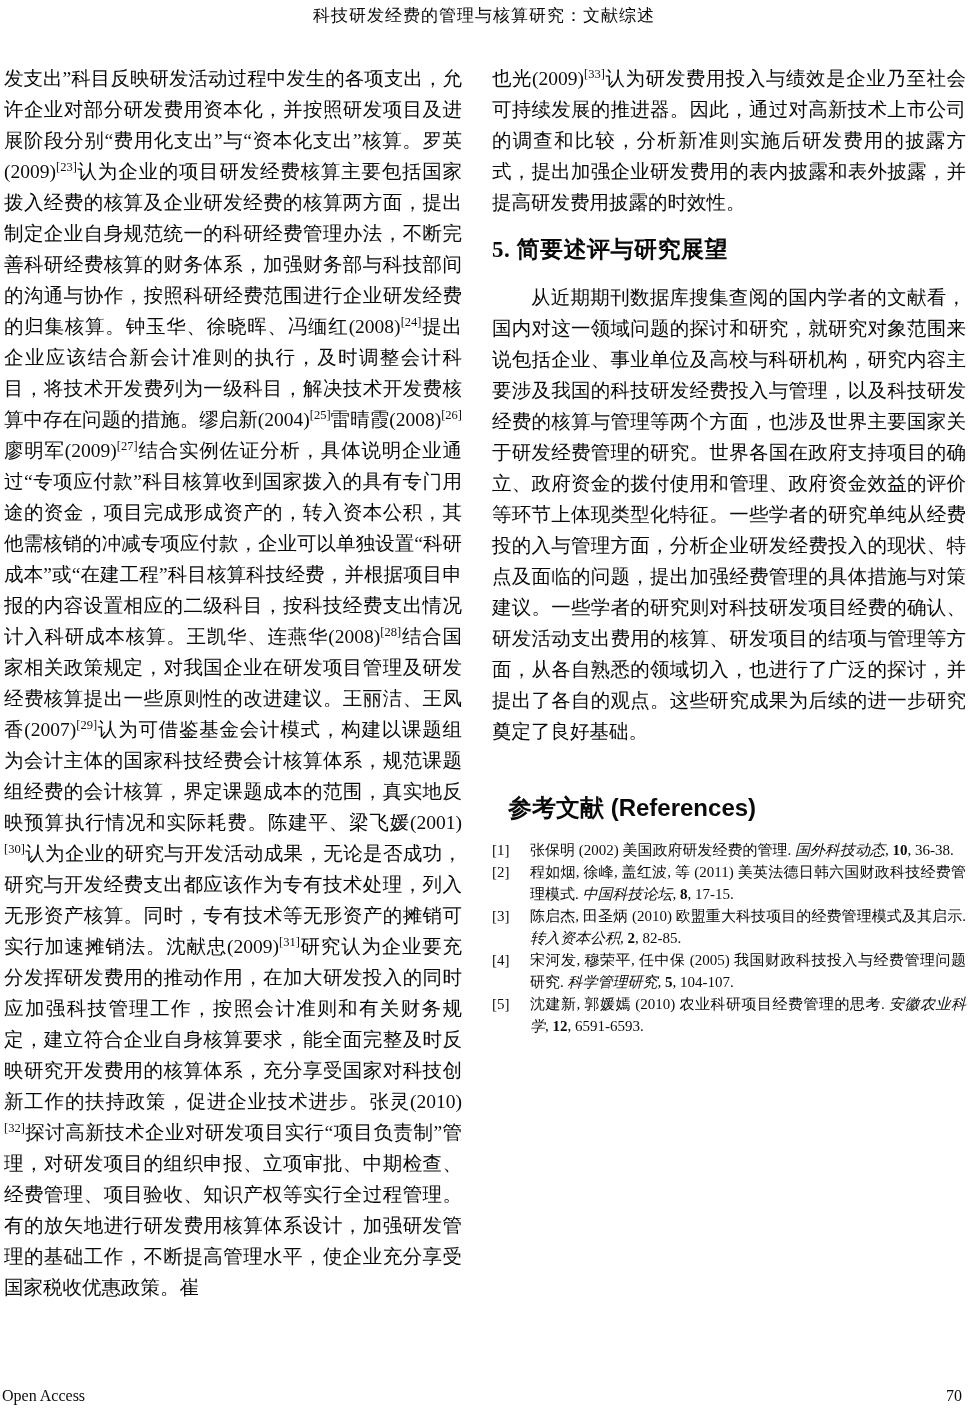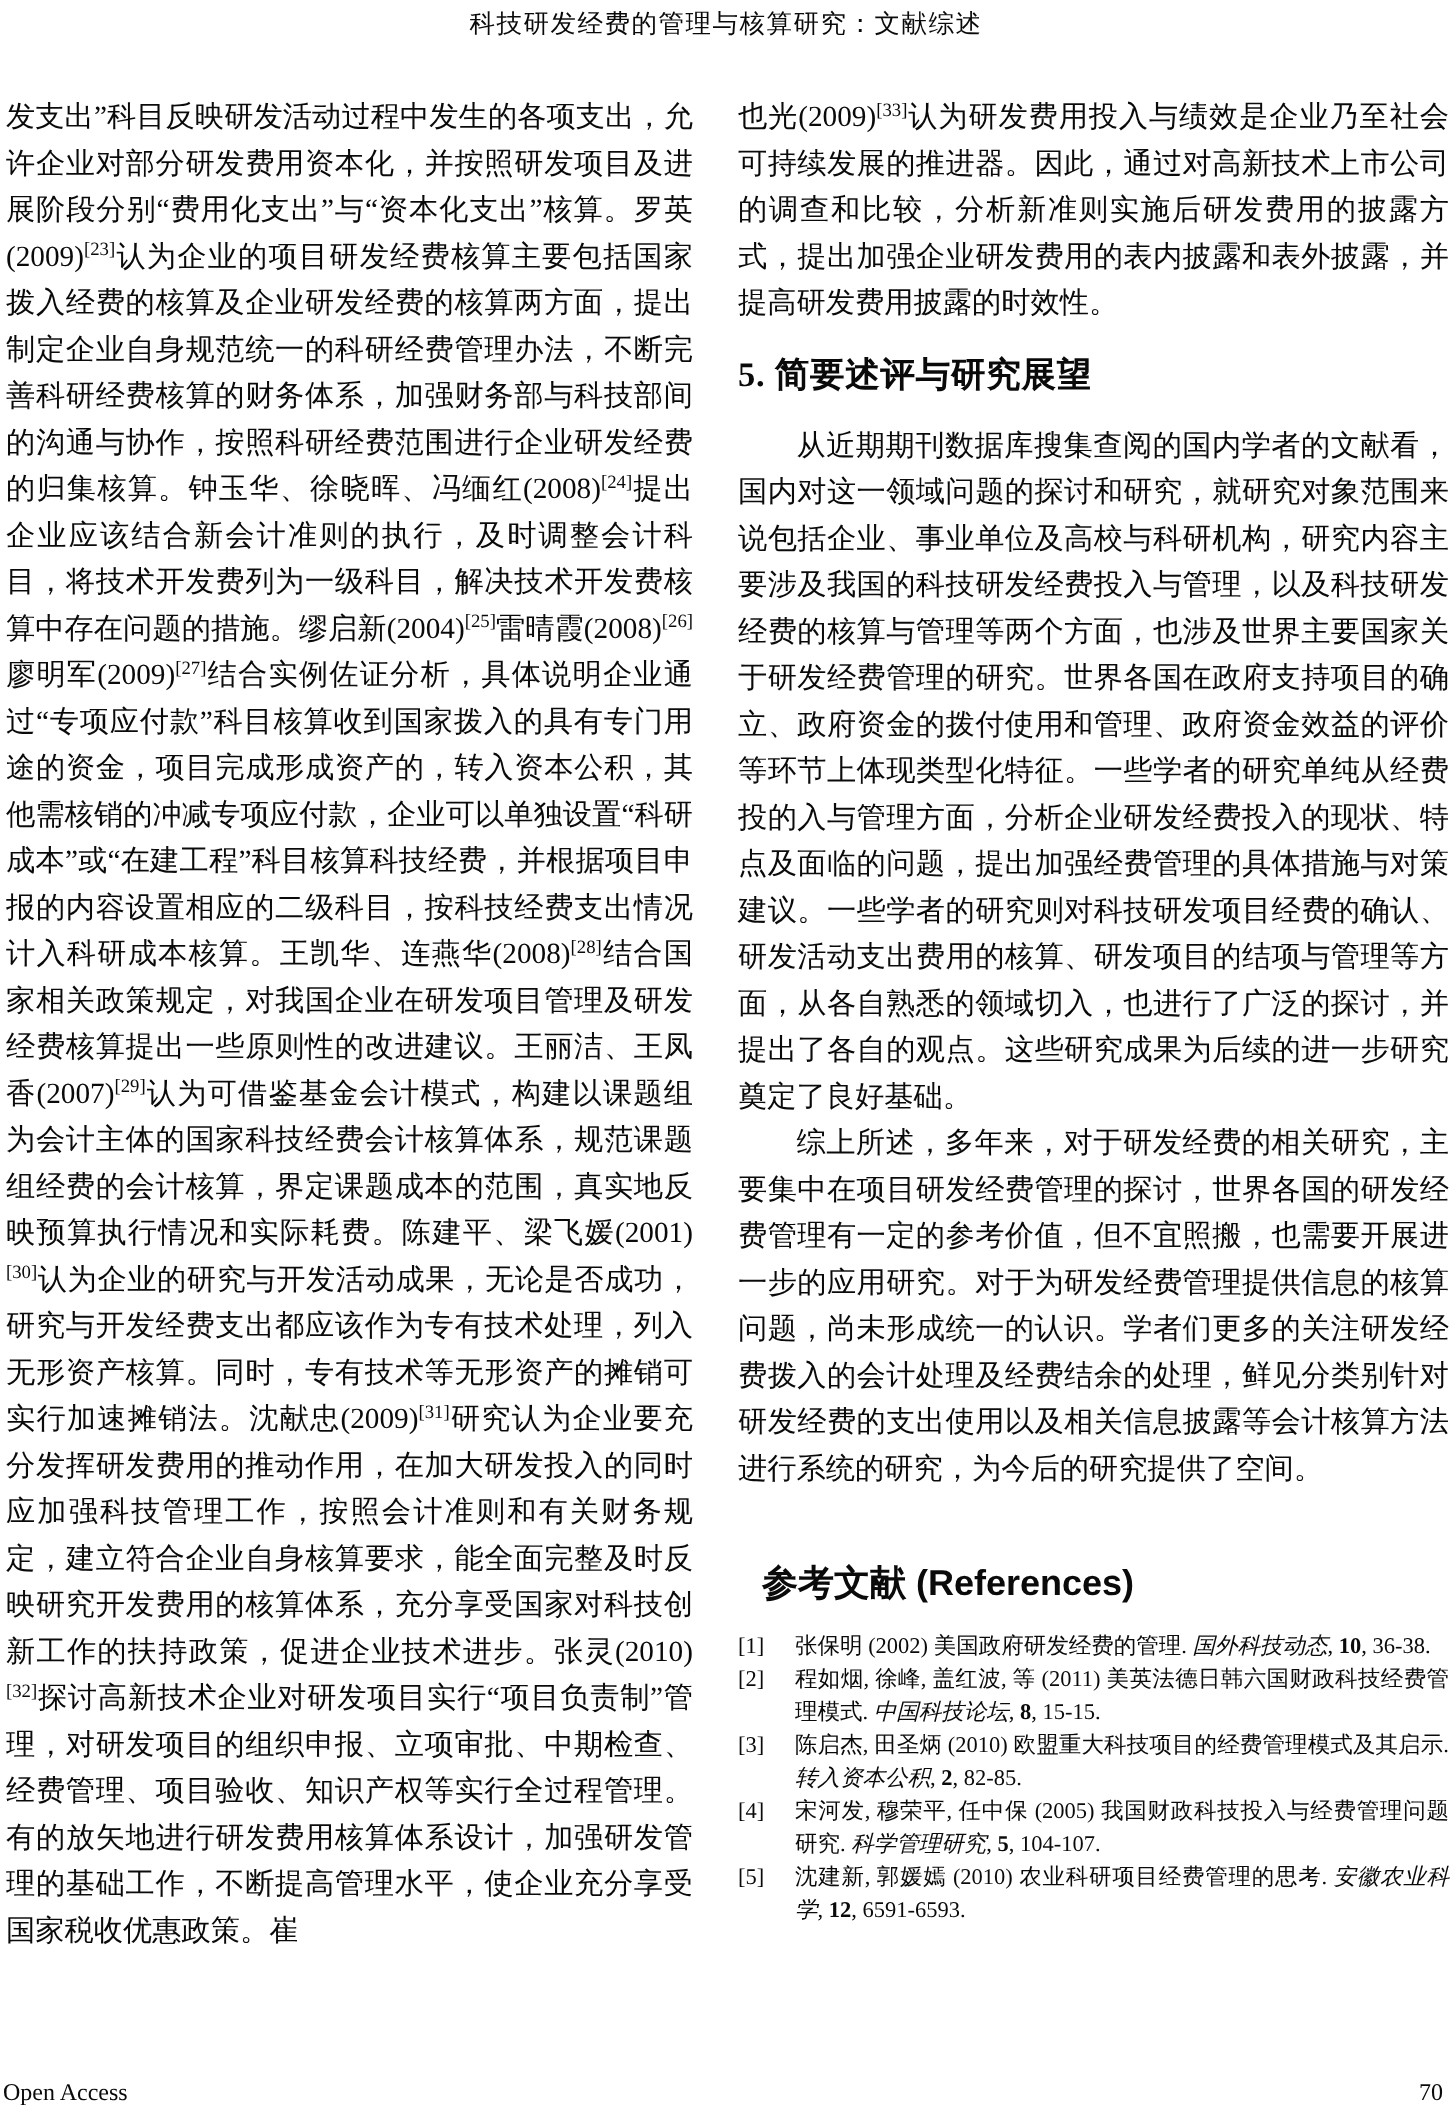--- a/index.html
+++ b/index.html
@@ -79,32 +79,31 @@
       <p class="body-par"><span>发支出”科目反映研发活动过程中发生的各项支出，允许企业对部分研发费用资本化，并按照研发项目及进展阶段分别“费用化支出”与“资本化支出”核算。罗英(2009)</span><span class="f-sup">[23]</span><span>认为企业的项目研发经费核算主要包括国家拨入经费的核算及企业研发经费的核算两方面，提出制定企业自身规范统一的科研经费管理办法，不断完善科研经费核算的财务体系，加强财务部与科技部间的沟通与协作，按照科研经费范围进行企业研发经费的归集核算。钟玉华、徐晓晖、冯缅红(2008)</span><span class="f-sup">[24]</span><span>提出企业应该结合新会计准则的执行，及时调整会计科目，将技术开发费列为一级科目，解决技术开发费核算中存在问题的措施。缪启新(2004)</span><span class="f-sup">[25]</span><span>雷晴霞(2008)</span><span class="f-sup">[26]</span><span>廖明军(2009)</span><span class="f-sup">[27]</span><span>结合实例佐证分析，具体说明企业通过“专项应付款”科目核算收到国家拨入的具有专门用途的资金，项目完成形成资产的，转入资本公积，其他需核销的冲减专项应付款，企业可以单独设置“科研成本”或“在建工程”科目核算科技经费，并根据项目申报的内容设置相应的二级科目，按科技经费支出情况计入科研成本核算。王凯华、连燕华(2008)</span><span class="f-sup">[28]</span><span>结合国家相关政策规定，对我国企业在研发项目管理及研发经费核算提出一些原则性的改进建议。王丽洁、王凤香(2007)</span><span class="f-sup">[29]</span><span>认为可借鉴基金会计模式，构建以课题组为会计主体的国家科技经费会计核算体系，规范课题组经费的会计核算，界定课题成本的范围，真实地反映预算执行情况和实际耗费。陈建平、梁飞媛(2001)</span><span class="f-sup">[30]</span><span>认为企业的研究与开发活动成果，无论是否成功，研究与开发经费支出都应该作为专有技术处理，列入无形资产核算。同时，专有技术等无形资产的摊销可实行加速摊销法。沈献忠(2009)</span><span class="f-sup">[31]</span><span>研究认为企业要充分发挥研发费用的推动作用，在加大研发投入的同时应加强科技管理工作，按照会计准则和有关财务规定，建立符合企业自身核算要求，能全面完整及时反映研究开发费用的核算体系，充分享受国家对科技创新工作的扶持政策，促进企业技术进步。张灵(2010)</span><span class="f-sup">[32]</span><span>探讨高新技术企业对研发项目实行“项目负责制”管理，对研发项目的组织申报、立项审批、中期检查、经费管理、项目验收、知识产权等实行全过程管理。有的放矢地进行研发费用核算体系设计，加强研发管理的基础工作，不断提高管理水平，使企业充分享受国家税收优惠政策。崔</span></p>
     </div>
 
     <div class="col-right">
       <p class="body-par"><span>也光(2009)</span><span class="f-sup">[33]</span><span>认为研发费用投入与绩效是企业乃至社会可持续发展的推进器。因此，通过对高新技术上市公司的调查和比较，分析新准则实施后研发费用的披露方式，提出加强企业研发费用的表内披露和表外披露，并提高研发费用披露的时效性。</span></p>
 
       <h2 class="section-heading">5. 简要述评与研究展望</h2>
 
       <p class="body-par indent"><span>从近期期刊数据库搜集查阅的国内学者的文献看，国内对这一领域问题的探讨和研究，就研究对象范围来说包括企业、事业单位及高校与科研机构，研究内容主要涉及我国的科技研发经费投入与管理，以及科技研发经费的核算与管理等两个方面，也涉及世界主要国家关于研发经费管理的研究。世界各国在政府支持项目的确立、政府资金的拨付使用和管理、政府资金效益的评价等环节上体现类型化特征。一些学者的研究单纯从经费投的入与管理方面，分析企业研发经费投入的现状、特点及面临的问题，提出加强经费管理的具体措施与对策建议。一些学者的研究则对科技研发项目经费的确认、研发活动支出费用的核算、研发项目的结项与管理等方面，从各自熟悉的领域切入，也进行了广泛的探讨，并提出了各自的观点。这些研究成果为后续的进一步研究奠定了良好基础。</span></p>
 
-      <p class="body-par indent"><span>综上所述，多年来，对于研发经费的相关研究，主要集中在项目研发经费管理的探讨，世界各国的研发经费管理有一定的参考价值，但不宜照搬，也需要开展进一步的应用研究。对于为研发经费管理提供信息的核算问题，尚未形成统一的认识。学者们更多的关注研发经费拨入的会计处理及经费结余的处理，鲜见分类别针对研发经费的支出使用以及相关信息披露等会计核算方法进行系统的研究，为今后的研究提供了空间。</span></p>
 
       <h2 class="refs-heading">参考文献 (References)</h2>
 
       <div class="refs" id="refs">
           <div class="ref-item">
             <span class="ref-label">[1]</span>
             <div class="ref-text"><span>张保明 (2002) 美国政府研发经费的管理. </span><span class="f-i">国外科技动态</span><span>, </span><span class="f-b">10</span><span>, 36-38.</span></div>
           </div>
           <div class="ref-item">
             <span class="ref-label">[2]</span>
-            <div class="ref-text"><span>程如烟, 徐峰, 盖红波, 等 (2011) 美英法德日韩六国财政科技经费管理模式. </span><span class="f-i">中国科技论坛</span><span>, </span><span class="f-b">8</span><span>, 15-15.</span></div>
+            <div class="ref-text"><span>程如烟, 徐峰, 盖红波, 等 (2011) 美英法德日韩六国财政科技经费管理模式. </span><span class="f-i">中国科技论坛</span><span>, </span><span class="f-b">8</span><span>, 17-15.</span></div>
           </div>
           <div class="ref-item">
             <span class="ref-label">[3]</span>
             <div class="ref-text"><span>陈启杰, 田圣炳 (2010) 欧盟重大科技项目的经费管理模式及其启示. </span><span class="f-i">转入资本公积</span><span>, </span><span class="f-b">2</span><span>, 82-85.</span></div>
           </div>
           <div class="ref-item">
             <span class="ref-label">[4]</span>
             <div class="ref-text"><span>宋河发, 穆荣平, 任中保 (2005) 我国财政科技投入与经费管理问题研究. </span><span class="f-i">科学管理研究</span><span>, </span><span class="f-b">5</span><span>, 104-107.</span></div>
           </div>
           <div class="ref-item">

